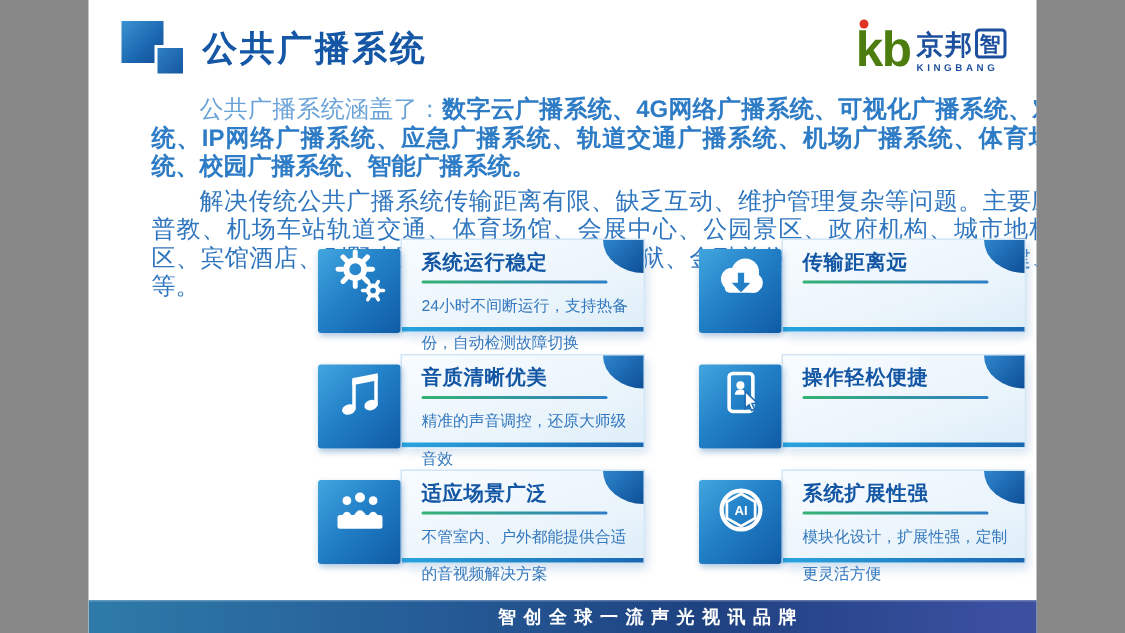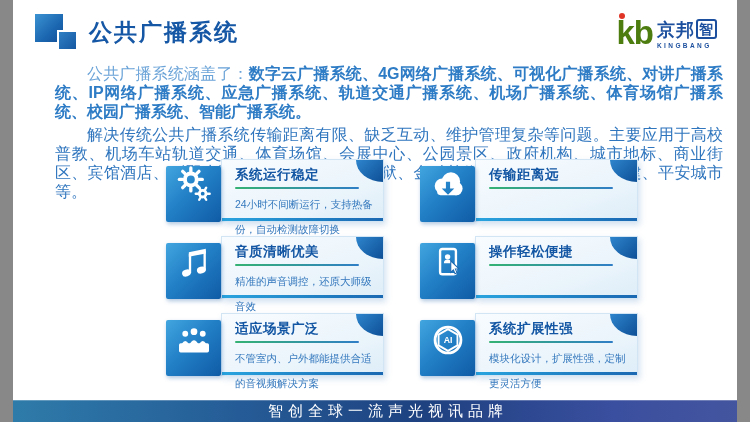--- a/index.html
+++ b/index.html
@@ -1,17 +1,17 @@
 <!DOCTYPE html>
 <html><head>
 <meta charset="utf-8">
 <style>
   * { margin:0; padding:0; box-sizing:border-box; }
   body { background:#888; font-family:"Liberation Sans","DejaVu Sans",sans-serif; }
-  .page { position:relative; width:724px; height:422px; background:#ffffff; overflow:hidden; margin:0 auto; }
+  .page { position:relative; width:632px; height:422px; background:#ffffff; overflow:hidden; margin:0 auto; }
 
   
   .brand-squares { position:absolute; left:22px; top:14px; width:42px; height:36px; }
   .sq-big { position:absolute; left:0; top:0; width:28px; height:28px;
             background:linear-gradient(135deg,#3b93d2 0%,#1b66b0 60%,#124f97 100%); }
   .sq-small { position:absolute; left:24px; top:18px; width:17px; height:17px;
               background:linear-gradient(135deg,#2f7fc4,#155medium?); background:linear-gradient(135deg,#2f7fc4,#1558a2);
               box-shadow:0 0 0 2px #ffffff; }
   .page-title { position:absolute; left:76px; top:17px; font-size:23px; font-weight:bold;
                 color:#1557a5; letter-spacing:2px; line-height:30px; }
@@ -54,21 +54,21 @@
   .card-title { font-size:13.5px; font-weight:bold; color:#1356a3; letter-spacing:.5px; position:relative; z-index:1; }
   .divider { margin-top:3px; height:2px; width:124px; border-radius:1px;
              background:linear-gradient(90deg,#35b273,#2f7ec6); }
   .card-desc { margin-top:3px; font-size:10.5px; color:#3478bd; line-height:25px; width:142px; }
 
   
   .footer { position:absolute; left:0; bottom:0; width:750px; height:22px;
             background:linear-gradient(90deg,#2e7ba9 0%,#255c97 30%,#1e4180 55%,#3a4f9f 80%,#46569f 100%);
             display:flex; align-items:center; justify-content:center;
             box-shadow:inset 0 1px 0 rgba(255,255,255,.25); }
-  .footer-text { color:#ffffff; font-size:15px; font-weight:normal; letter-spacing:5px; }
+  .footer-text { color:#ffffff; font-size:12px; font-weight:bold; letter-spacing:5px; }
 </style>
 </head>
 <body>
 
 <div class="page">
 
   <div class="brand-squares">
     <div class="sq-big"></div>
     <div class="sq-small"></div>
   </div>

